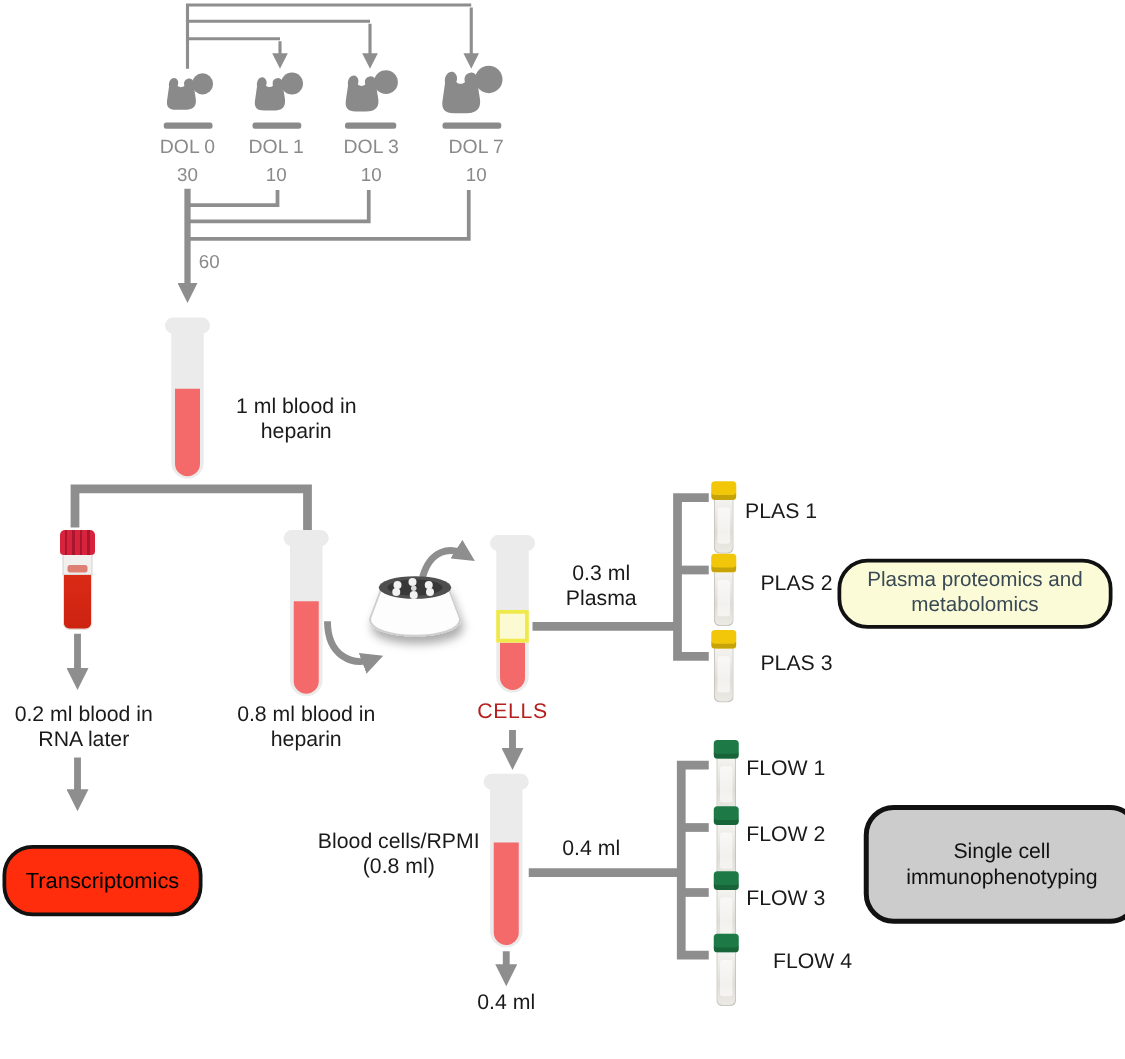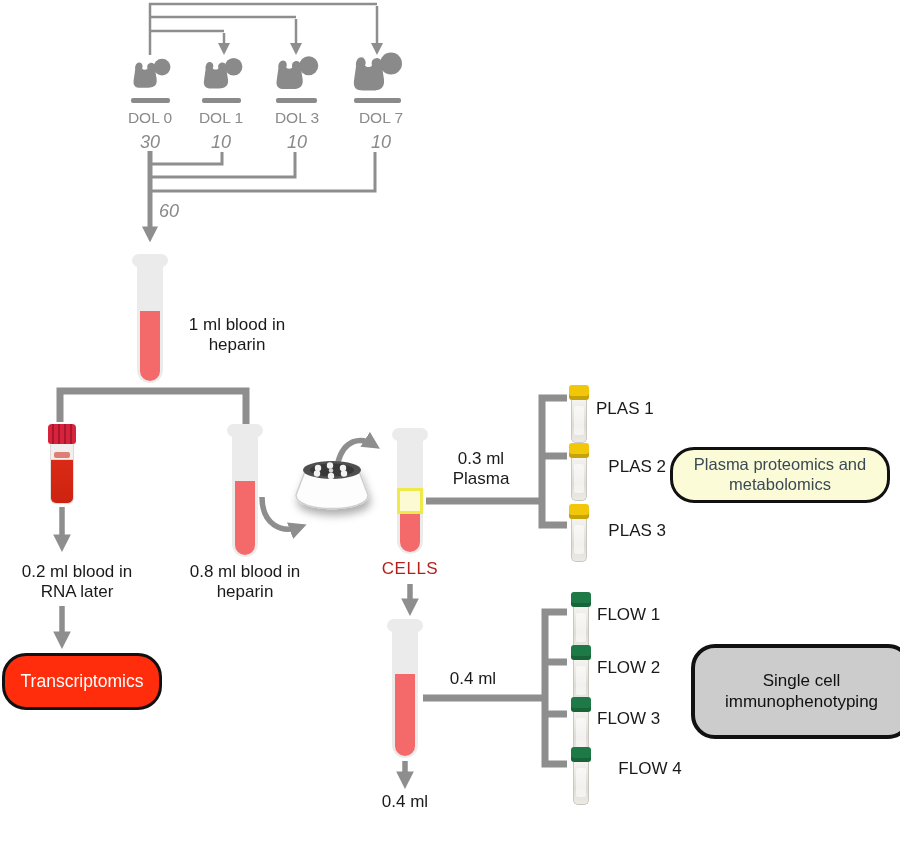--- a/index.html
+++ b/index.html
@@ -14,21 +14,21 @@
   .ln-med   { stroke-width:3; }
   .ln-main  { stroke-width:5; }
   .ln-flow  { stroke-width:5.5; }
   .ln-thick { stroke-width:7; }
   .ah { fill: var(--c-line,#8e8e8e); }
 
   
   .txt { position:absolute; text-align:center; line-height:1.18; color:var(--c-text,#1a1a1a); font-size:17px; }
   .muted { color: var(--c-muted-text,#8a8a8a); }
   .dol { font-size:15.5px; }
-  .cnt { font-size:18px;font-style:italic; }
+  .cnt { font-size:15px; }
   .cells-label { color: var(--c-cells-text,#b5201f); font-size:17px; letter-spacing:0.5px; }
 
   
   .baby-svg { position:absolute; }
   .baby { fill: var(--c-baby,#8a8a8a); }
   .baby-bar { position:absolute; height:5px; border-radius:2px; background: var(--c-baby,#8a8a8a); }
 
   
   .tube { position:absolute; width:36px; }
   .tube-rim { position:absolute; left:0; top:0; width:36px; height:13px; border-radius:7px; background:var(--c-glass,#ebebeb); }
@@ -49,21 +49,21 @@
   .cryo { position:absolute; width:20px; }
   .cryo-cap { height:15px; border-radius:3px; box-shadow: inset 0 -4px 0 rgba(0,0,0,0.18); }
   .cryo-cap.yellow { background: var(--c-cap-yellow,#f2c70a); }
   .cryo-cap.green  { background: var(--c-cap-green,#1d7a46); }
   .cryo-body { width:16px; margin:0 auto; height:43px; border:1px solid #c9c7c0; border-top:none; border-radius:0 0 5px 5px;
       background:linear-gradient(180deg,#f4f3ef 0%,#dedcd5 60%,#eceae4 100%); position:relative; }
   .cryo-body::after { content:""; position:absolute; left:2px; right:2px; top:6px; bottom:7px; background:rgba(255,255,255,0.6); border-radius:2px; }
 
   
   .obox { position:absolute; display:flex; align-items:center; justify-content:center; text-align:center; line-height:1.2;border-radius:24px; }
-  .box-red    { background:var(--c-transcriptomics-fill,#ff2d0c); border:3px solid #111; color:#ffffff; font-size:17.5px; }
+  .box-red    { background:var(--c-transcriptomics-fill,#ff2d0c); border:3px solid #111; color:#000000; font-size:17.5px;margin-top:23px; }
   .box-yellow { background:var(--c-proteomics-fill,#fbfbd8); border:3px solid #111; color:var(--c-proteomics-text,#3a4a55); font-size:16.5px; }
   .box-gray   { background:var(--c-immunophenotyping-fill,#cccccc); border:4px solid #111; color:#111; font-size:17px;margin-left:22px; }
   .box-white  { background:#fff; border:4px solid #111; color:#111; font-size:17px; }
   .obox .inner { margin:0 auto; }
 
   
   .cf-body { fill:#fdfdfd; stroke:#cfcfcf; stroke-width:1.5; }
 </style>
 </head>
 <body>
@@ -170,21 +170,21 @@
     </div>
     <div class="tube-rim"></div>
   </div>
   <div class="txt" style="left:177px;top:315px;width:120px">1 ml blood in heparin</div>
 
   <div class="vial" style="left:48px;top:424px">
     <div class="vial-cap"></div>
     <div class="vial-neck"></div>
     <div class="vial-blood"></div>
   </div>
-  <div class="txt" style="left:10px;top:562px;width:134px">0.2 ml blood in RNA later</div>
+  <div class="txt" style="left:0px;top:562px;width:134px">0.2 ml blood in RNA later</div>
   <div class="obox box-red" style="left:2px;top:653px;width:160px;height:57px">
     <span class="inner">Transcriptomics</span>
   </div>
 
   <div class="tube" style="left:227px;top:424px;height:134px">
     <div class="tube-body" style="height:126px">
       <div class="tube-liquid" style="height:74px"></div>
     </div>
     <div class="tube-rim"></div>
   </div>
@@ -219,20 +219,21 @@
   <div class="obox box-yellow" style="left:670px;top:447px;width:220px;height:56px">
     <span class="inner" style="width:178px">Plasma proteomics and metabolomics</span>
   </div>
 
   <div class="tube" style="left:387px;top:619px;height:140px">
     <div class="tube-body" style="height:132px">
       <div class="tube-liquid" style="height:82px"></div>
     </div>
     <div class="tube-rim"></div>
   </div>
+  <div class="txt" style="left:248px;top:663px;width:142px">Blood cells/RPMI (0.8 ml)</div>
   <div class="txt" style="left:447px;top:669px;width:52px">0.4 ml</div>
 
   <div class="cryo" style="left:571px;top:592px">
     <div class="cryo-cap green"></div>
     <div class="cryo-body"></div>
   </div>
   <div class="cryo" style="left:571px;top:645px">
     <div class="cryo-cap green"></div>
     <div class="cryo-body"></div>
   </div>

